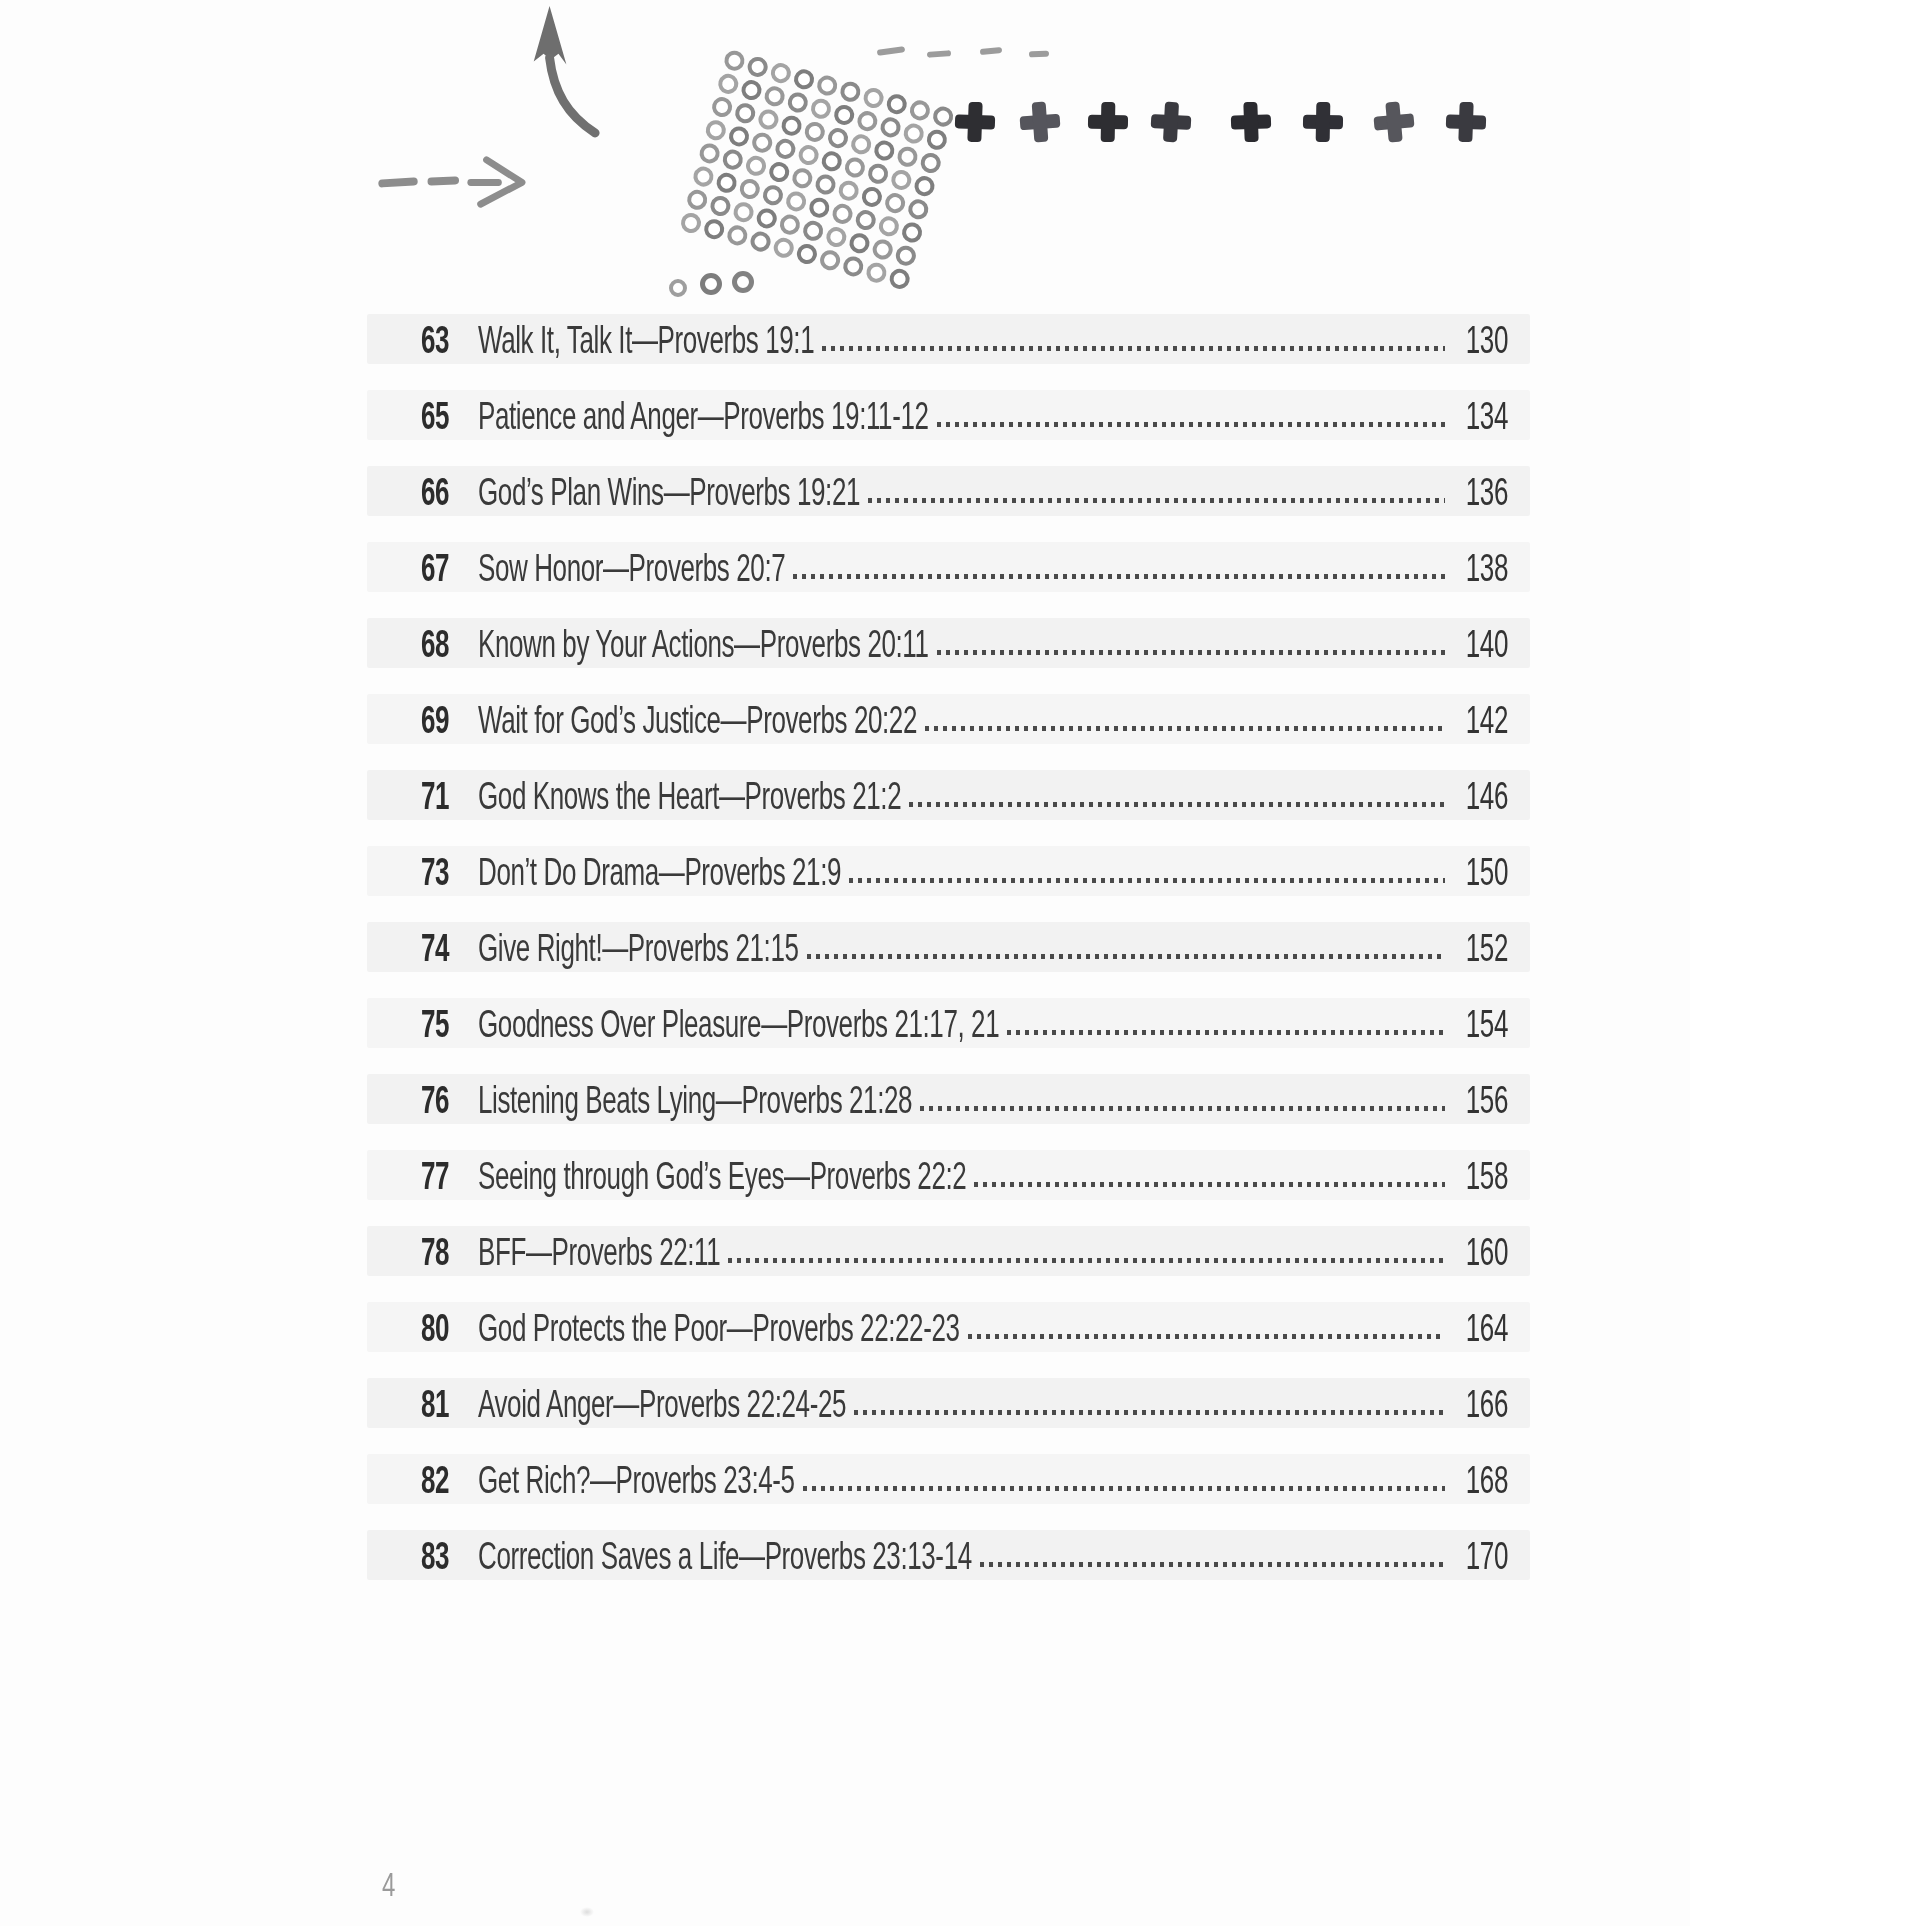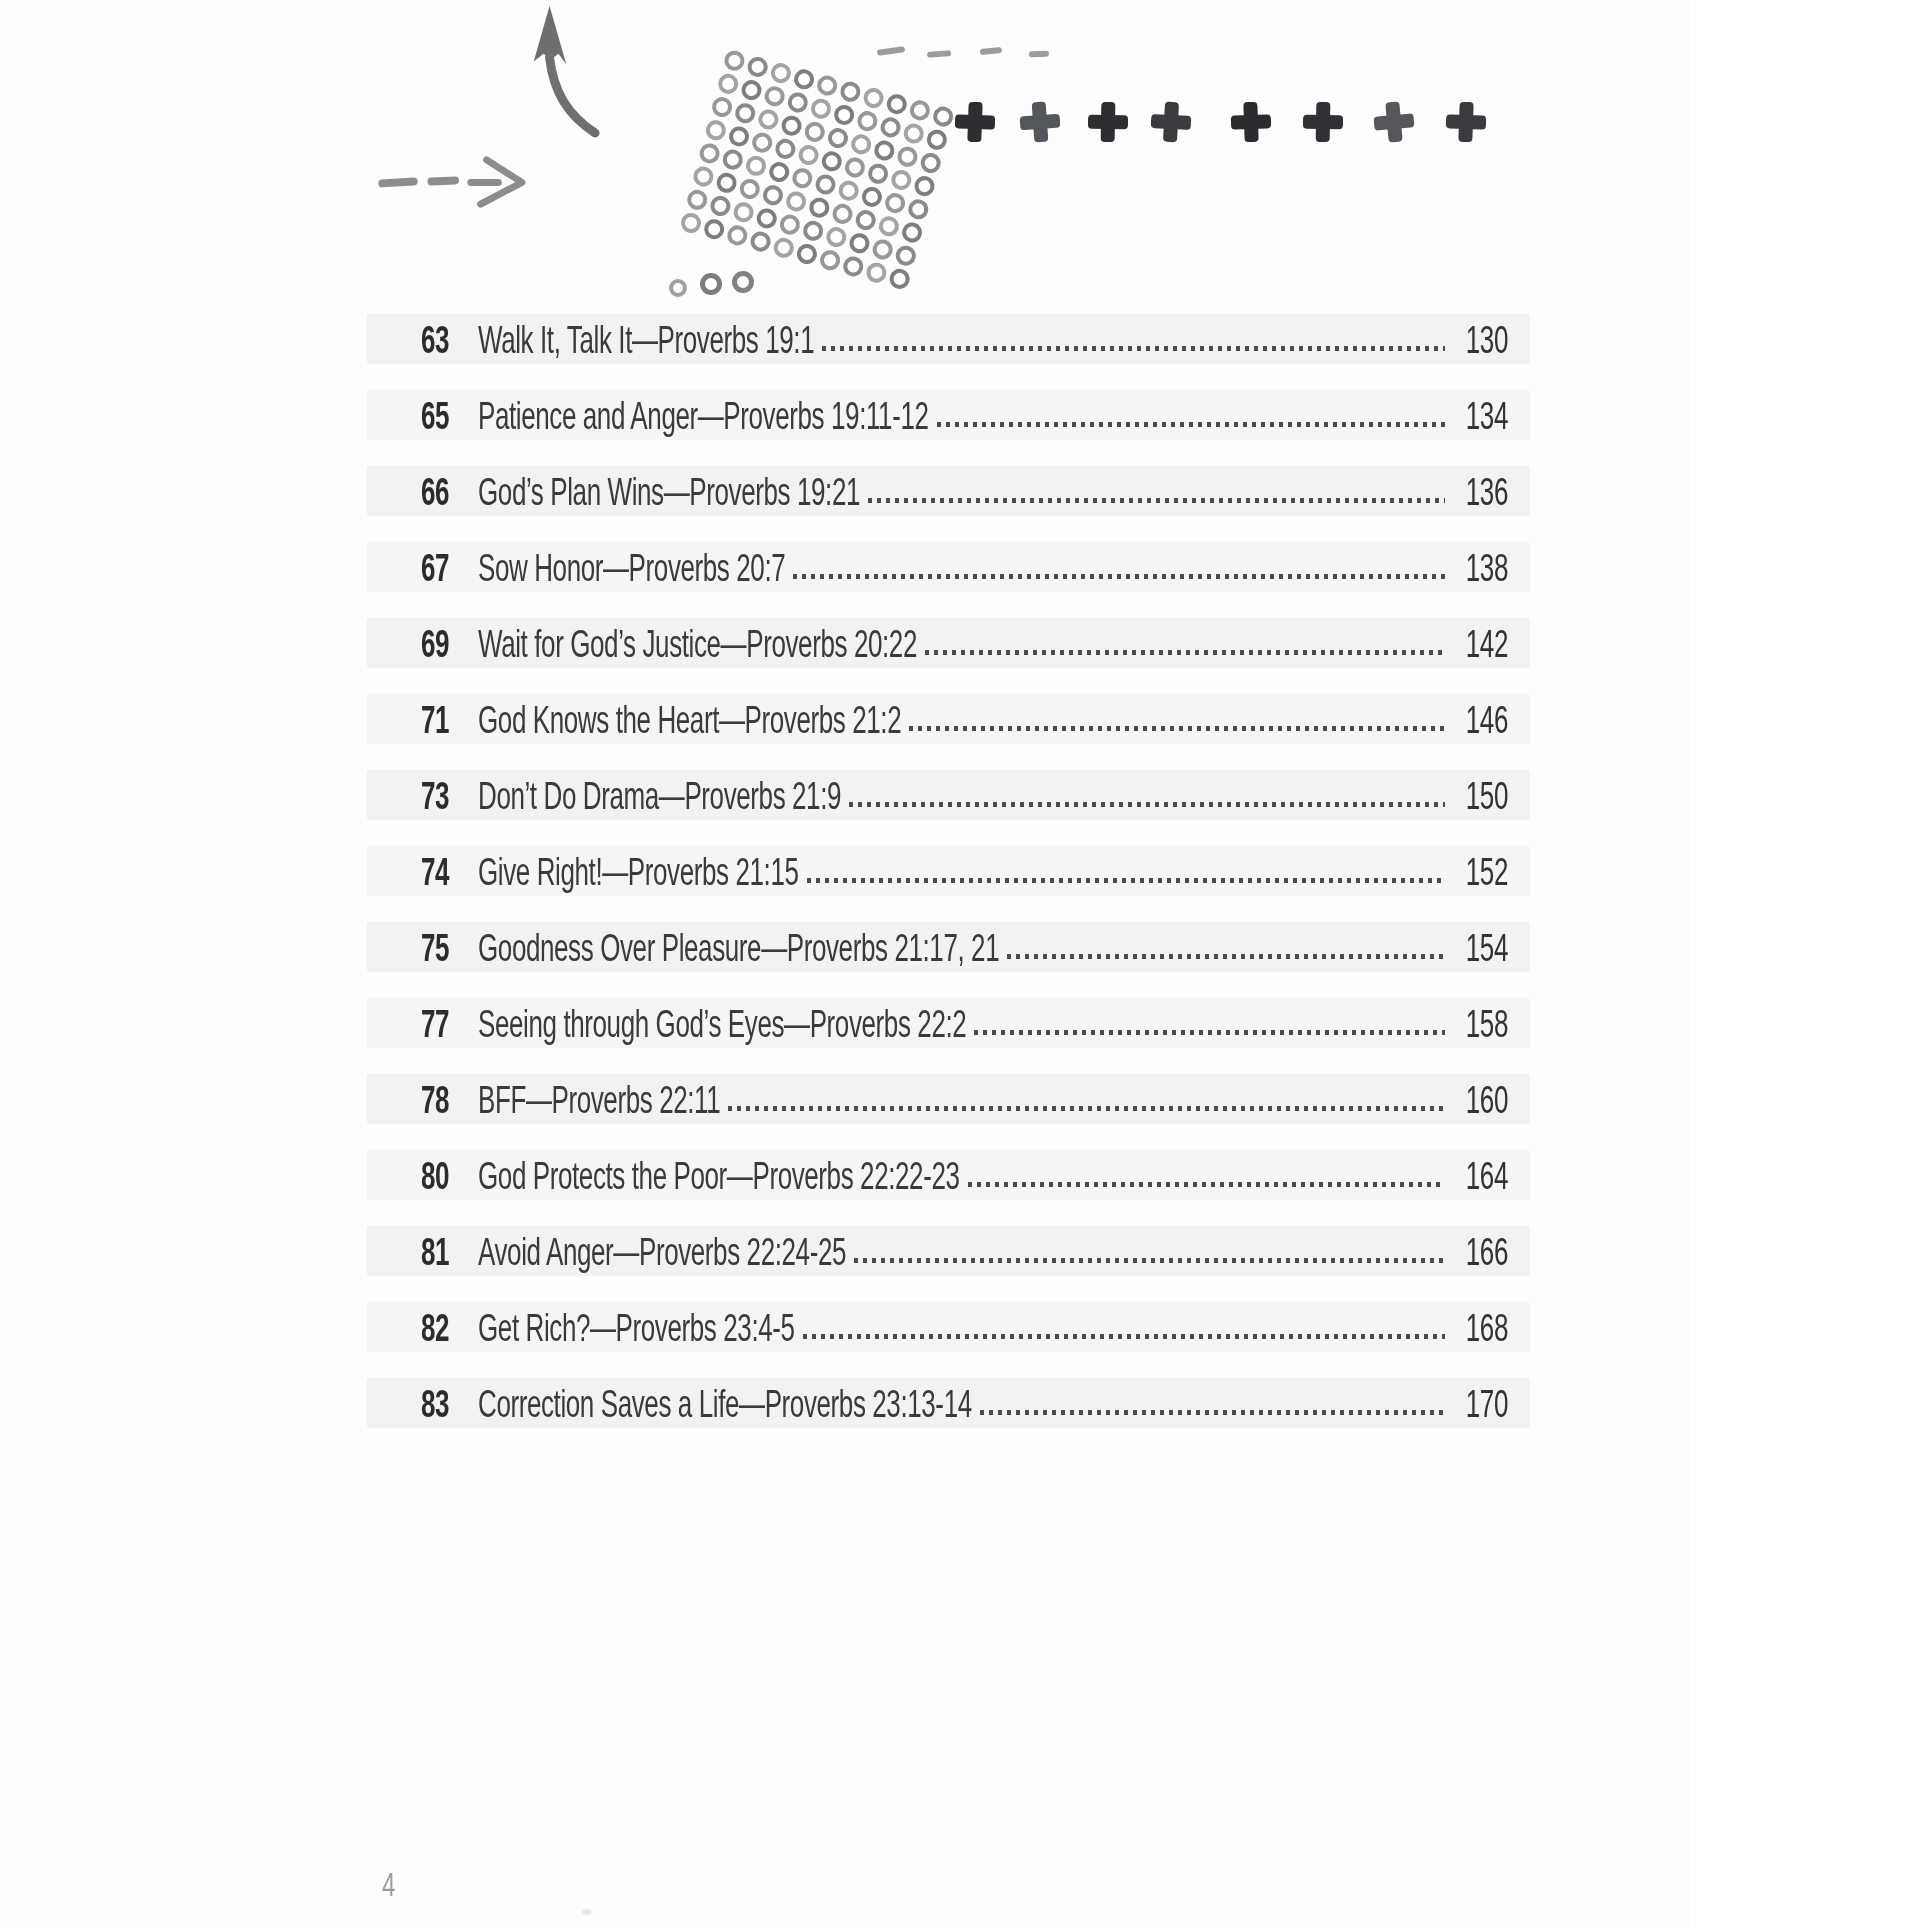--- a/index.html
+++ b/index.html
@@ -394,20 +394,26 @@
       <span class="tpg">136</span>
     </li>
 
     <li class="toc-row">
       <span class="tnum">67</span>
       <span class="ttitle">Sow Honor—Proverbs 20:7</span>
       <span class="tdots"></span>
       <span class="tpg">138</span>
     </li>
 
+    <li class="toc-row">
+      <span class="tnum">68</span>
+      <span class="ttitle">Known by Your Actions—Proverbs 20:11</span>
+      <span class="tdots"></span>
+      <span class="tpg">140</span>
+    </li>
 
     <li class="toc-row">
       <span class="tnum">69</span>
       <span class="ttitle">Wait for God’s Justice—Proverbs 20:22</span>
       <span class="tdots"></span>
       <span class="tpg">142</span>
     </li>
 
 
     <li class="toc-row">
@@ -432,20 +438,26 @@
       <span class="tpg">152</span>
     </li>
 
     <li class="toc-row">
       <span class="tnum">75</span>
       <span class="ttitle">Goodness Over Pleasure—Proverbs 21:17, 21</span>
       <span class="tdots"></span>
       <span class="tpg">154</span>
     </li>
 
+    <li class="toc-row">
+      <span class="tnum">76</span>
+      <span class="ttitle">Listening Beats Lying—Proverbs 21:28</span>
+      <span class="tdots"></span>
+      <span class="tpg">156</span>
+    </li>
 
     <li class="toc-row">
       <span class="tnum">77</span>
       <span class="ttitle">Seeing through God’s Eyes—Proverbs 22:2</span>
       <span class="tdots"></span>
       <span class="tpg">158</span>
     </li>
 
     <li class="toc-row">
       <span class="tnum">78</span>

